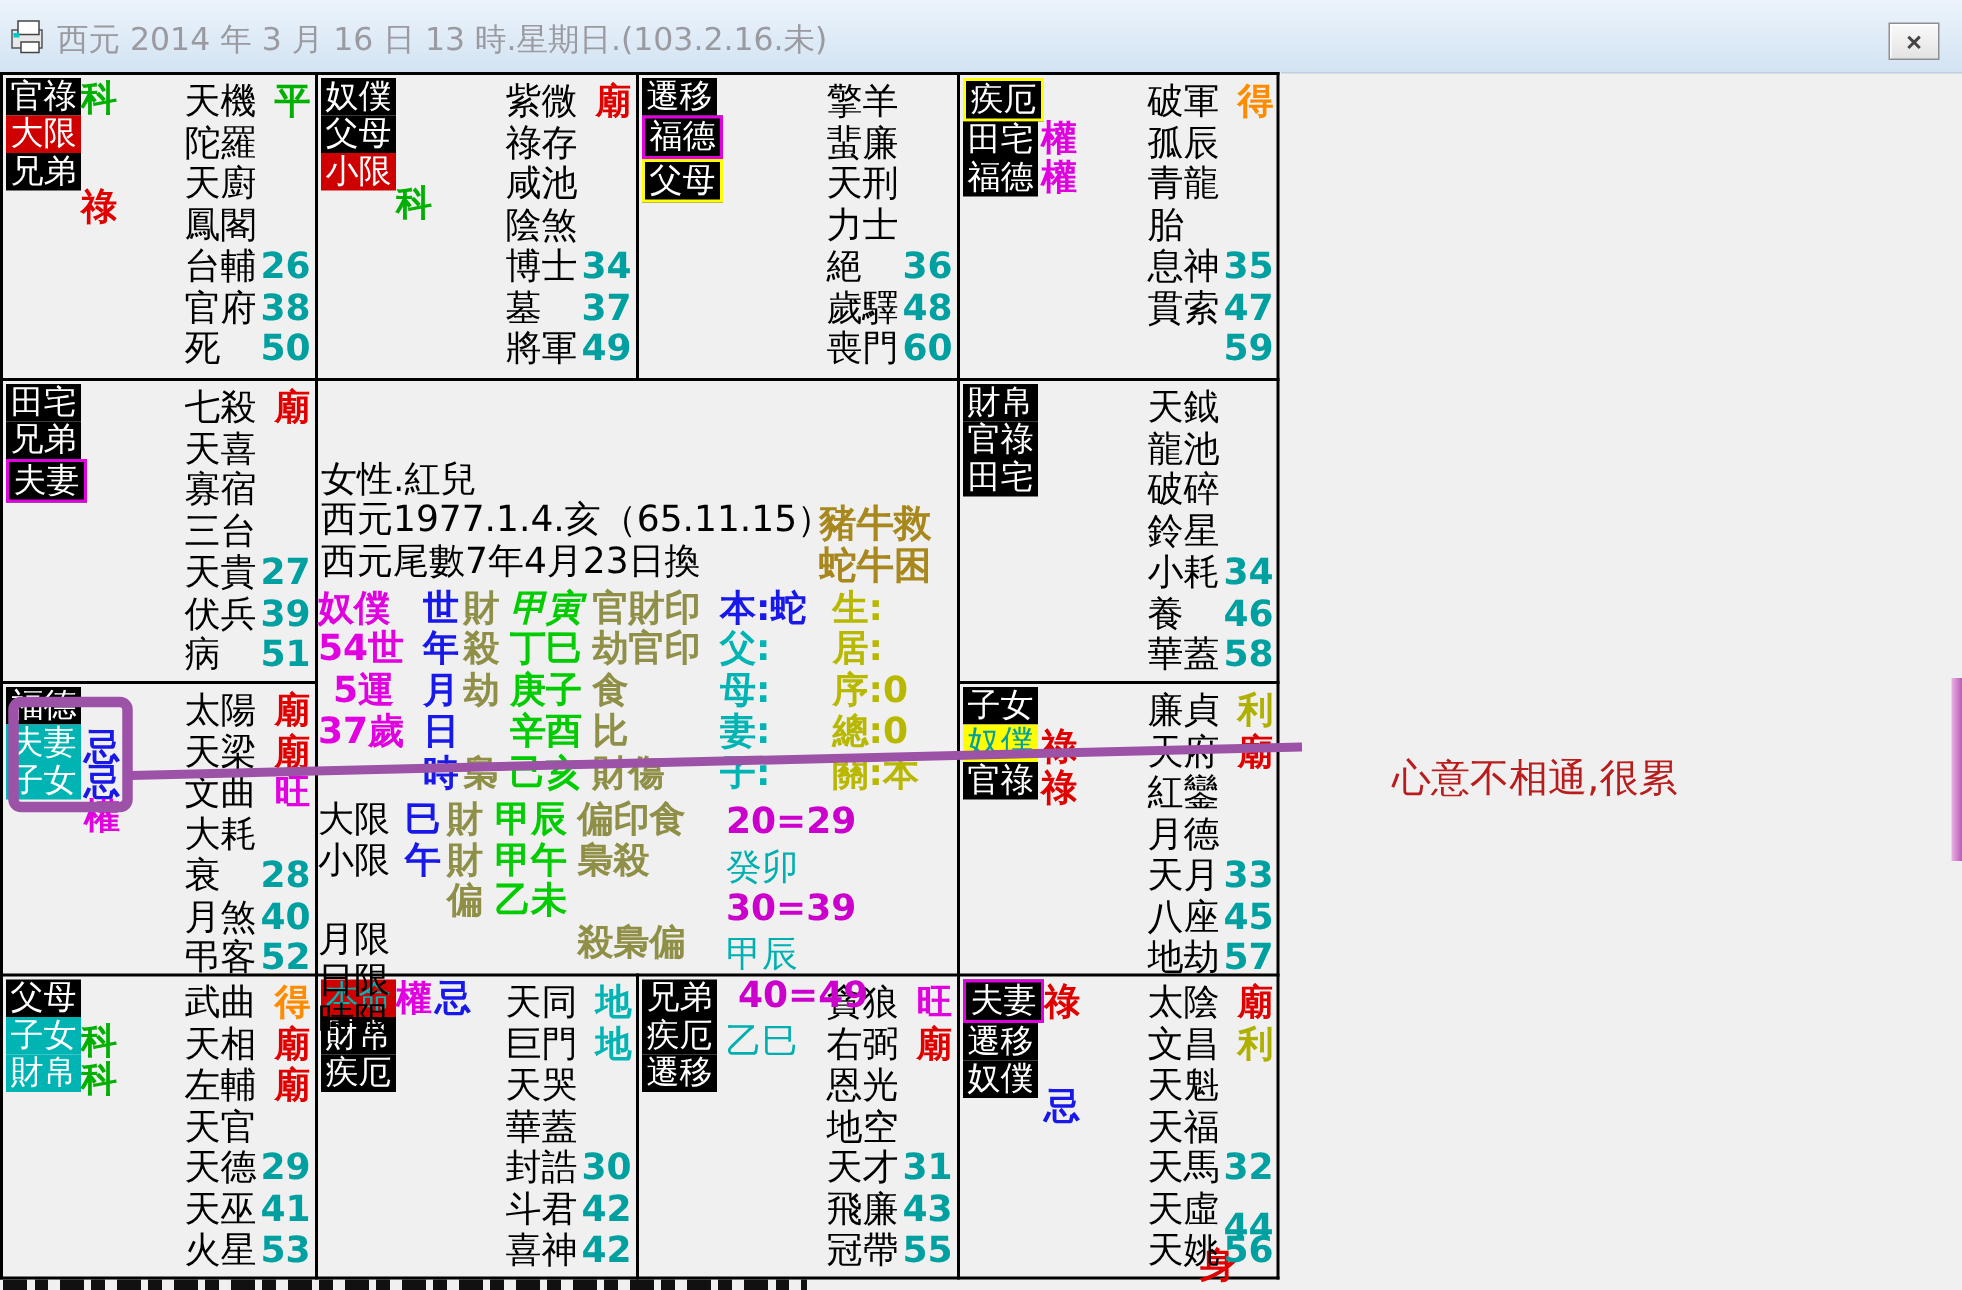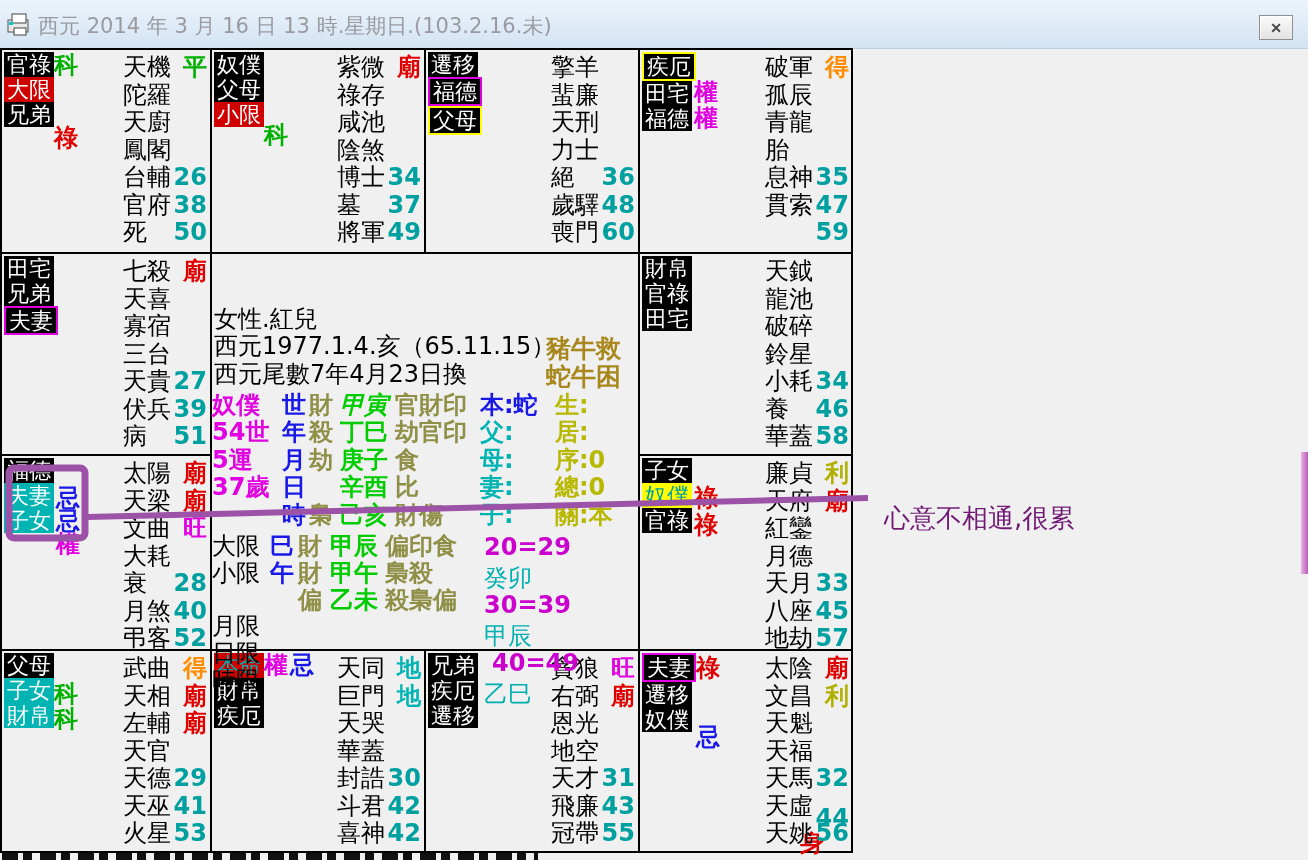--- a/index.html
+++ b/index.html
@@ -313,21 +313,21 @@
           <div class="prow" style="top: 117.4px;">
             <div class="pcol" style="left: 0px; color: rgb(224, 0, 224);">54世</div>
             <div class="pcol" style="left: 70px; color: rgb(24, 24, 232);">年</div>
             <div class="pcol" style="left: 97px; color: rgb(143, 143, 72);">殺</div>
             <div class="pcol" style="left: 128px; color: rgb(0, 204, 0);">丁巳</div>
             <div class="pcol" style="left: 183px; color: rgb(143, 143, 72);">劫官印</div>
             <div class="pcol" style="left: 268px; color: rgb(0, 180, 180);">父:</div>
             <div class="pcol" style="left: 343px; color: rgb(184, 184, 0);">居:</div>
           </div>
           <div class="prow" style="top: 144.8px;">
-            <div class="pcol" style="left: 0px; color: rgb(224, 0, 224);">5運</div>
+            <div class="pcol" style="left: 0px; color: rgb(224, 0, 224); padding-left: 10px;">5運</div>
             <div class="pcol" style="left: 70px; color: rgb(24, 24, 232);">月</div>
             <div class="pcol" style="left: 97px; color: rgb(143, 143, 72);">劫</div>
             <div class="pcol" style="left: 128px; color: rgb(0, 204, 0);">庚子</div>
             <div class="pcol" style="left: 183px; color: rgb(143, 143, 72);">食</div>
             <div class="pcol" style="left: 268px; color: rgb(0, 180, 180);">母:</div>
             <div class="pcol" style="left: 343px; color: rgb(184, 184, 0);">序:0</div>
           </div>
           <div class="prow" style="top: 172.2px;">
             <div class="pcol" style="left: 0px; color: rgb(224, 0, 224);">37歲</div>
             <div class="pcol" style="left: 70px; color: rgb(24, 24, 232);">日</div>
@@ -356,21 +356,21 @@
           <div class="lrow" style="top: 257.8px;">
             <div class="pcol" style="left: 0px; color: rgb(0, 0, 0); font-weight: normal;">小限</div>
             <div class="pcol" style="left: 58px; color: rgb(24, 24, 232);">午</div>
             <div class="pcol" style="left: 86px; color: rgb(143, 143, 72);">財</div>
             <div class="pcol" style="left: 118px; color: rgb(0, 204, 0);">甲午</div>
             <div class="pcol" style="left: 173px; color: rgb(143, 143, 72);">梟殺</div>
           </div>
           <div class="lrow" style="top: 284.6px;">
             <div class="pcol" style="left: 86px; color: rgb(143, 143, 72);">偏</div>
             <div class="pcol" style="left: 118px; color: rgb(0, 204, 0);">乙未</div>
-            <div class="pcol" style="left: 173px; color: rgb(143, 143, 72);">殺梟偏</div>
+            <div class="pcol" style="left: 173px; color: rgb(143, 143, 72); margin-top: 28px;">殺梟偏</div>
           </div>
           <div class="lrow" style="top: 311.4px;">
             <div class="pcol" style="left: 0px; color: rgb(0, 0, 0); font-weight: normal;">月限</div>
           </div>
           <div class="lrow" style="top: 338.2px;">
             <div class="pcol" style="left: 0px; color: rgb(0, 0, 0); font-weight: normal;">日限</div>
           </div>
           <div class="lrow" style="top: 365px;">
             <div class="pcol" style="left: 0px; color: rgb(0, 0, 0); font-weight: normal;">時限</div>
           </div>
@@ -386,15 +386,15 @@
     </div>
 
     <div class="bottom-cut"></div>
   </div>
 
   <svg class="overlay" width="1308" height="860">
     <rect x="9" y="468" width="76" height="70" rx="5" fill="none" stroke="#9c52a6" stroke-width="7"></rect>
     <path d="M87 517 L868 498" stroke="#9c52a6" stroke-width="6" fill="none"></path>
   </svg>
 
-  <div class="note" style="color: #701a75;">心意不相通,很累</div>
+  <div class="note" style="color: #b91c1c; margin-left: 44px;">心意不相通,很累</div>
   <div class="edge-strip"></div>
 </div>
 
 </body></html>

